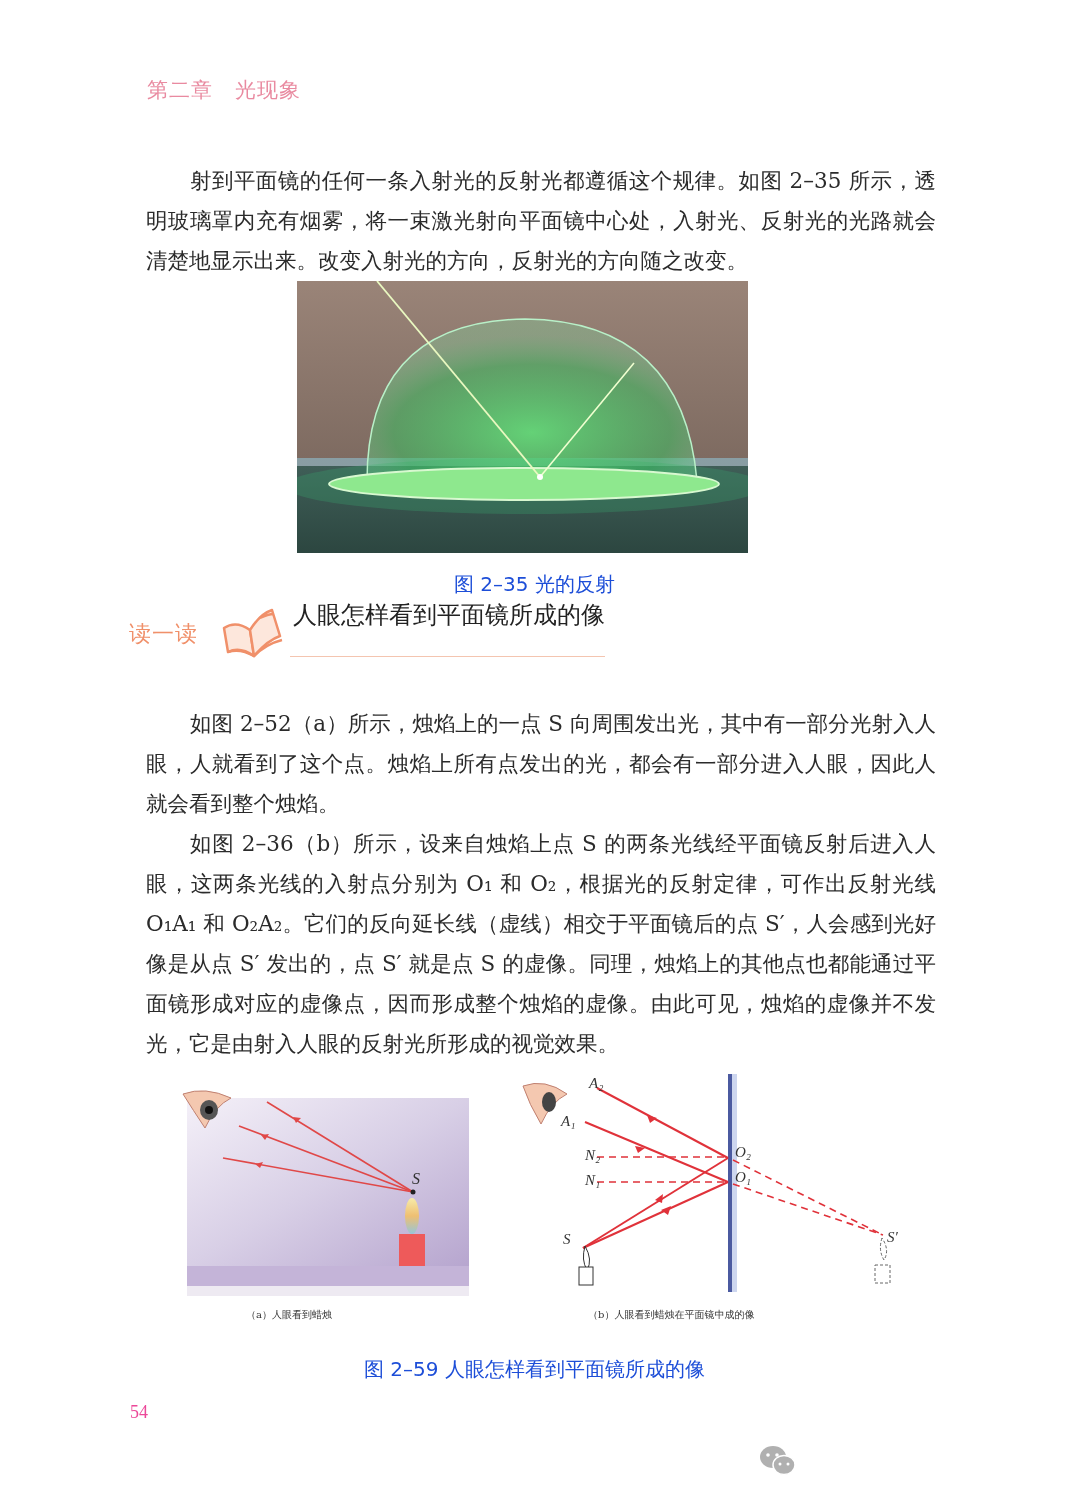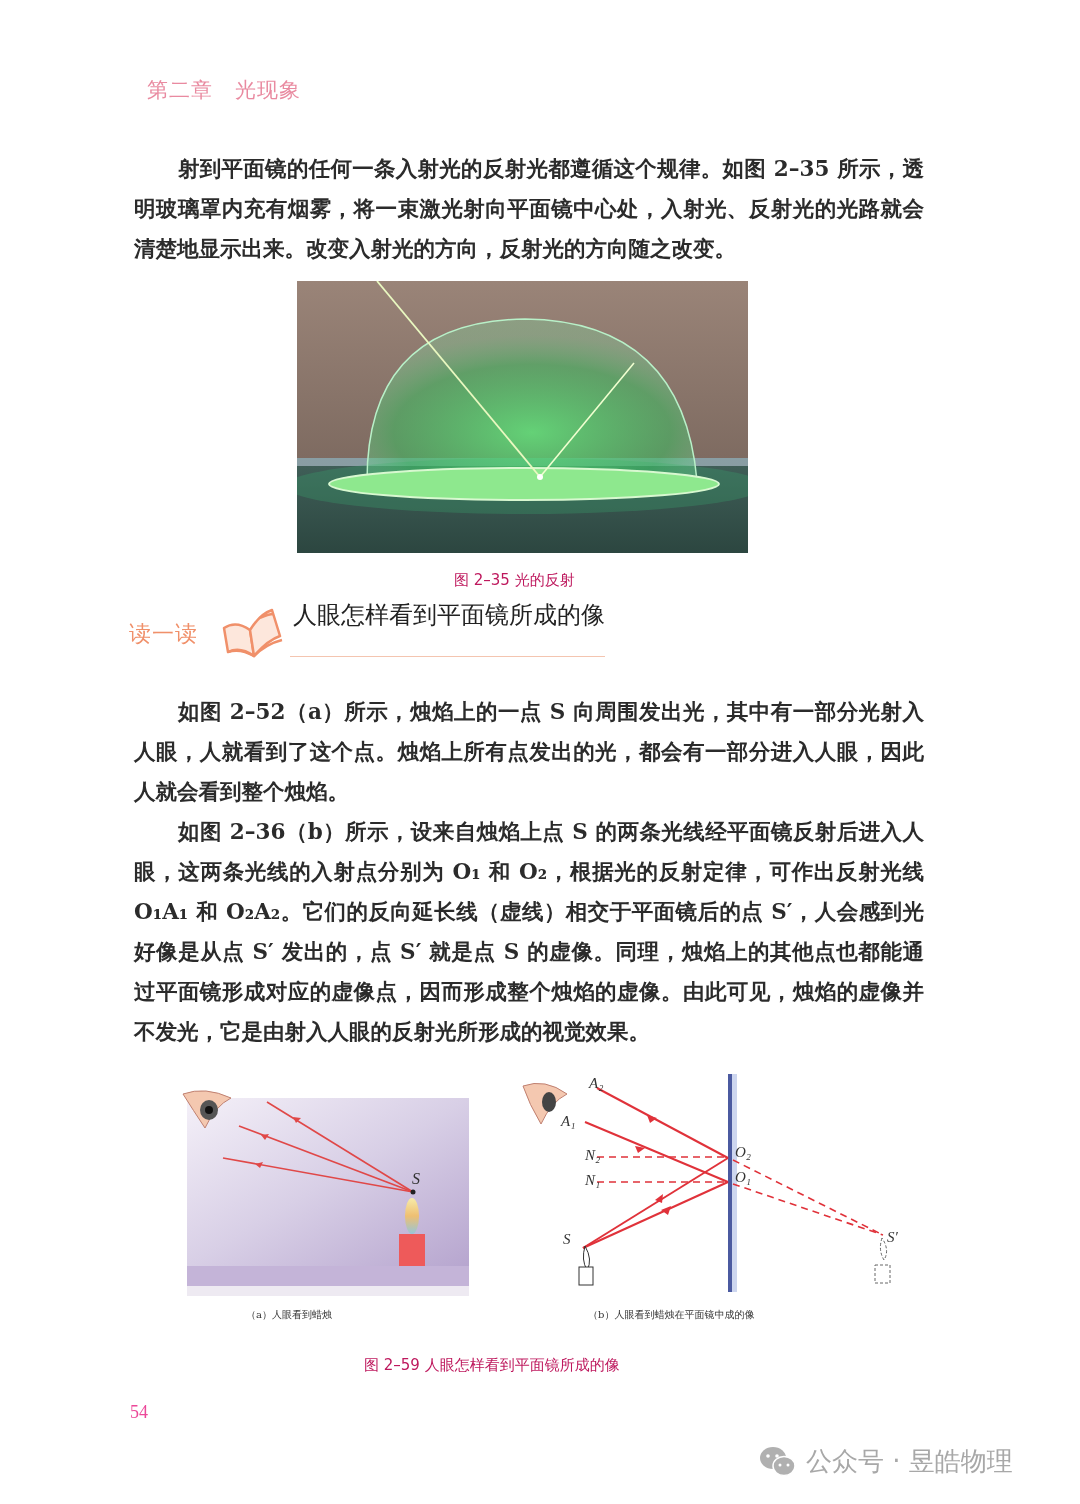--- a/index.html
+++ b/index.html
@@ -9,29 +9,28 @@
   }
   .abs { position:absolute; }
   .chapter {
     left:130px; top:76px; font-size:21px; color:#e98aa0; letter-spacing:1px;
     font-family: "DejaVu Serif", serif;
     margin-left: 17px;
   }
   .chapter span.gap { display:inline-block; width:22px; }
   .para {
     left:130px; width:790px; font-size:21.5px; line-height:40px; color:#2b2b2b;
-    text-align:justify; text-indent:44px; margin:4px;
+    text-align:justify; text-indent:44px; margin:16px;
     font-family: "DejaVu Serif", "Liberation Serif", serif;
-    font-weight: bold;
   }
   .photo {
     left:297px; top:281px; width:451px; height:272px; overflow:hidden;
   }
   .caption {
-    font-size:15px; color:#be185d; font-family: "DejaVu Sans", sans-serif;
+    font-size:20px; color:#1d4ed8; font-family: "DejaVu Sans", sans-serif;
   }
   .read-label {
     left:129px; top:619px; font-size:22px; font-weight:normal; color:#f0906a;
     font-family: "DejaVu Sans", sans-serif; letter-spacing:1px;
   }
   .read-icon { left:220px; top:606px; width:66px; height:54px; }
   .read-title {
     left:293px; top:599px; font-size:24px; color:#222;
     font-family: "DejaVu Sans", sans-serif;
     text-align: center;
@@ -191,14 +190,13 @@
 <div class="abs page-num">54</div>
 <div class="abs watermark">
   <svg width="40" height="34" viewBox="0 0 40 34">
     <ellipse cx="15" cy="13" rx="13" ry="11" fill="#b0b0b0"></ellipse>
     <ellipse cx="26" cy="21" rx="11" ry="9.5" fill="#b0b0b0" stroke="#fff" stroke-width="1.5"></ellipse>
     <circle cx="10" cy="11" r="1.8" fill="#fff"></circle>
       <circle cx="19" cy="11" r="1.8" fill="#fff"></circle>
     <circle cx="22" cy="20" r="1.5" fill="#fff"></circle>
       <circle cx="30" cy="20" r="1.5" fill="#fff"></circle>
   </svg>
-  <span>公众号 · 昱皓物理</span>
 </div>
 
 </body></html>

